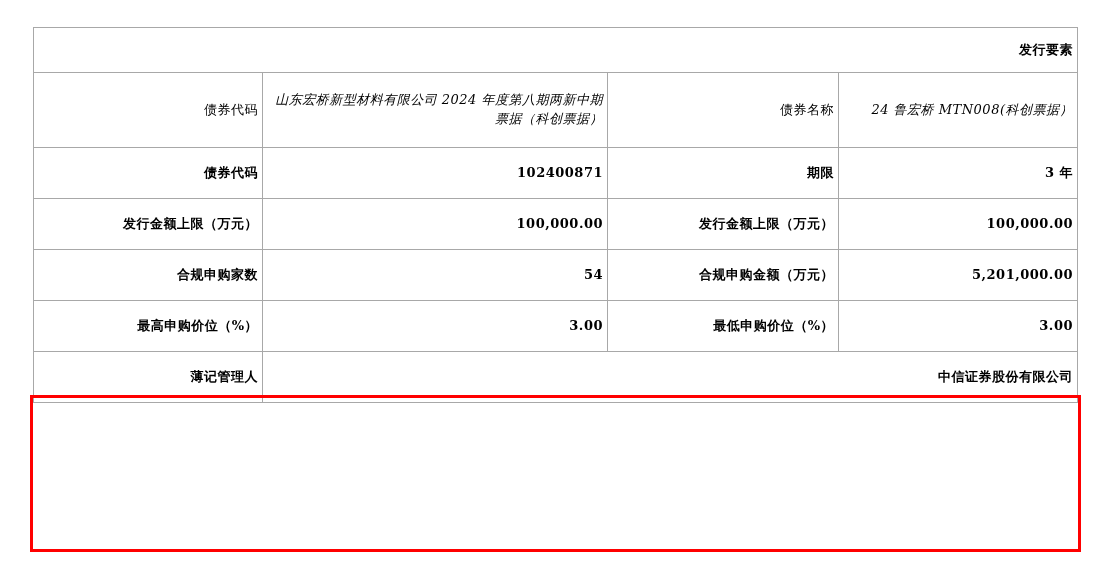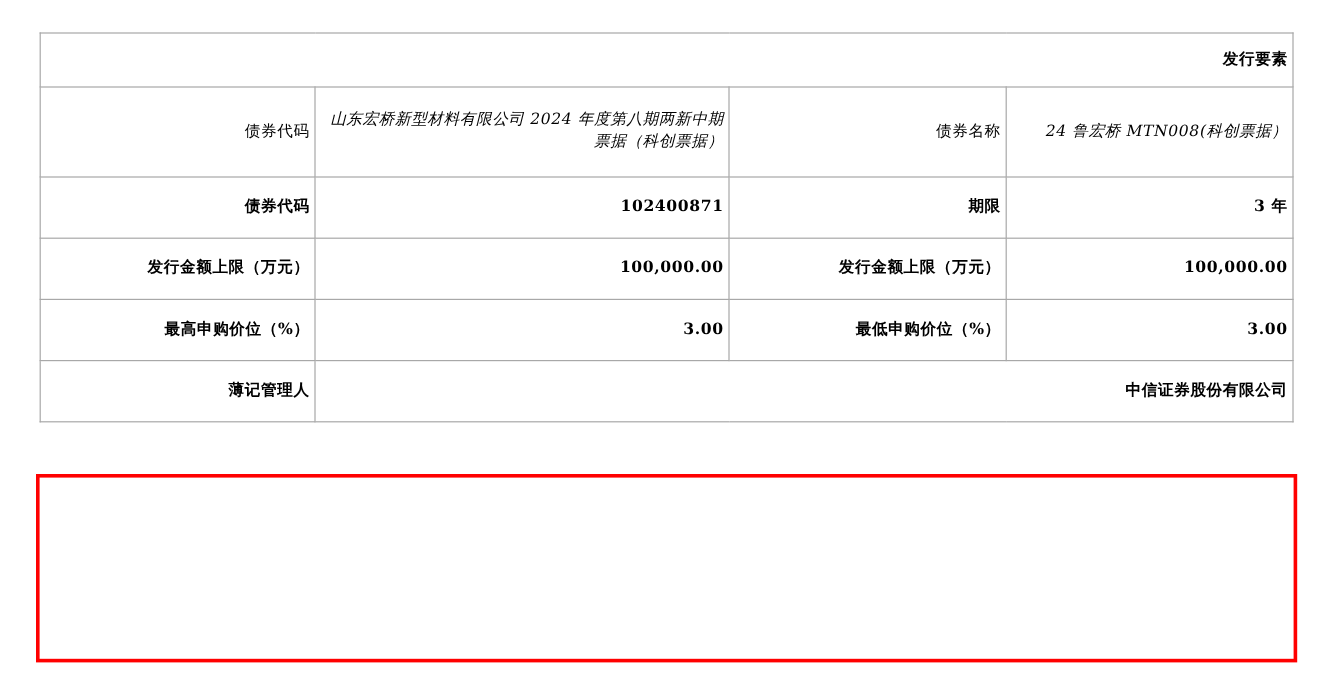--- a/index.html
+++ b/index.html
@@ -103,20 +103,26 @@
 
       <tr>
         <td class="label row">发行金额上限（万元）</td>
         <td class="row">100,000.00</td>
         <td class="label row">发行金额上限（万元）</td>
         <td class="row">100,000.00</td>
       </tr>
 
 
 
+      <tr>
+        <td class="label row">合规申购家数</td>
+        <td class="row">54</td>
+        <td class="label row">合规申购金额（万元）</td>
+        <td class="row">5,201,000.00</td>
+      </tr>
 
       <tr>
         <td class="label row">最高申购价位（%）</td>
         <td class="row">3.00</td>
         <td class="label row">最低申购价位（%）</td>
         <td class="row">3.00</td>
       </tr>
 
 
       <tr>

